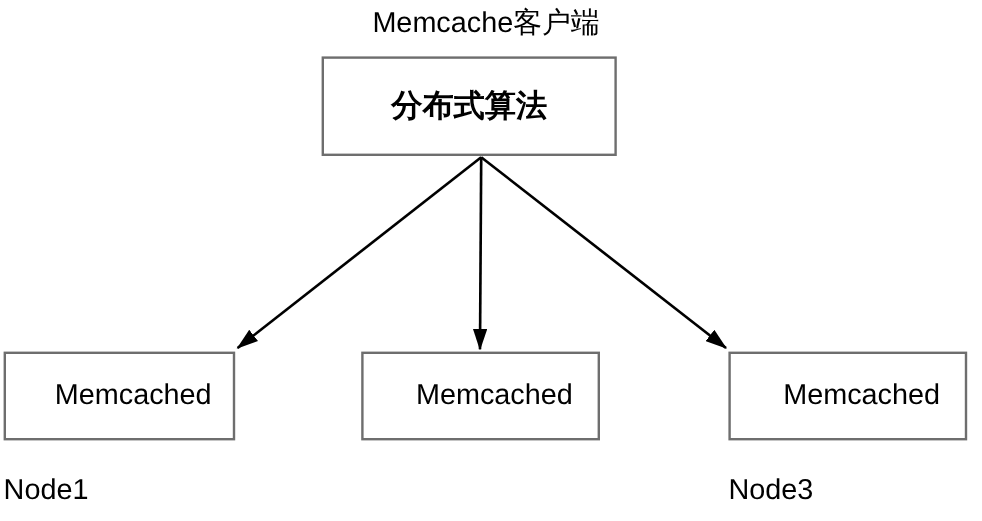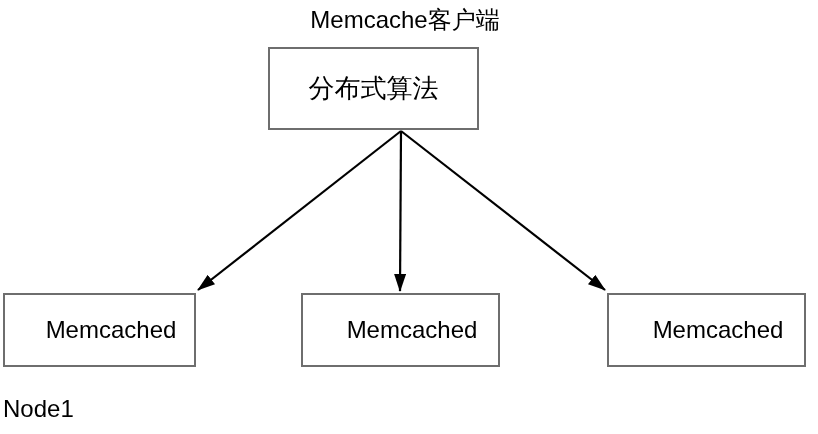--- a/index.html
+++ b/index.html
@@ -34,23 +34,24 @@
     border: 2px solid #6e6e6e;
     background: #ffffff;
     display: flex;
     align-items: center;
     justify-content: center;
     white-space: nowrap;
   }
   .client-box {
     left: 268px;
     top: 47px;
-    width: 211px;
+    width: 246px;
     height: 83px;
     font-size: 26px;
+    font-weight: bold;
   }
   .node-box {
     top: 293px;
     height: 74px;
     font-size: 24px;
     padding-left: 23px;
   }
   .node-box-1 { left: 3px;   width: 193px; }
   .node-box-2 { left: 301px; width: 199px; }
   .node-box-3 { left: 607px; width: 199px; }
@@ -104,14 +105,15 @@
     <span>Memcached</span>
   </div>
 
   <div class="box node-box node-box-3">
     <span>Memcached</span>
   </div>
 
   <div class="node-label node-label-1">Node1</div>
 
 
+  <div class="node-label node-label-3">Node3</div>
 
 </div>
 
 </body></html>

